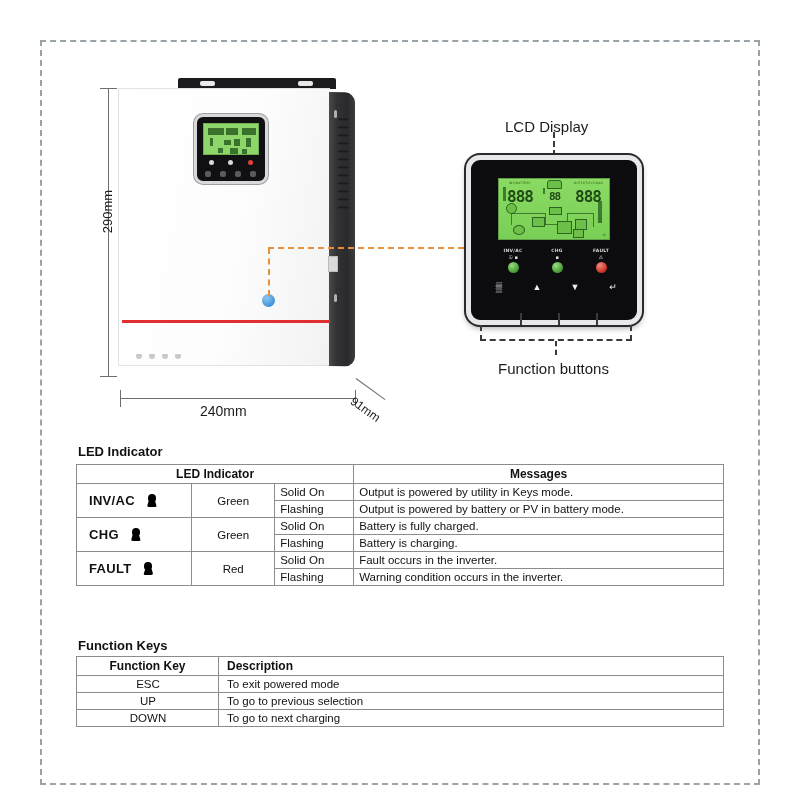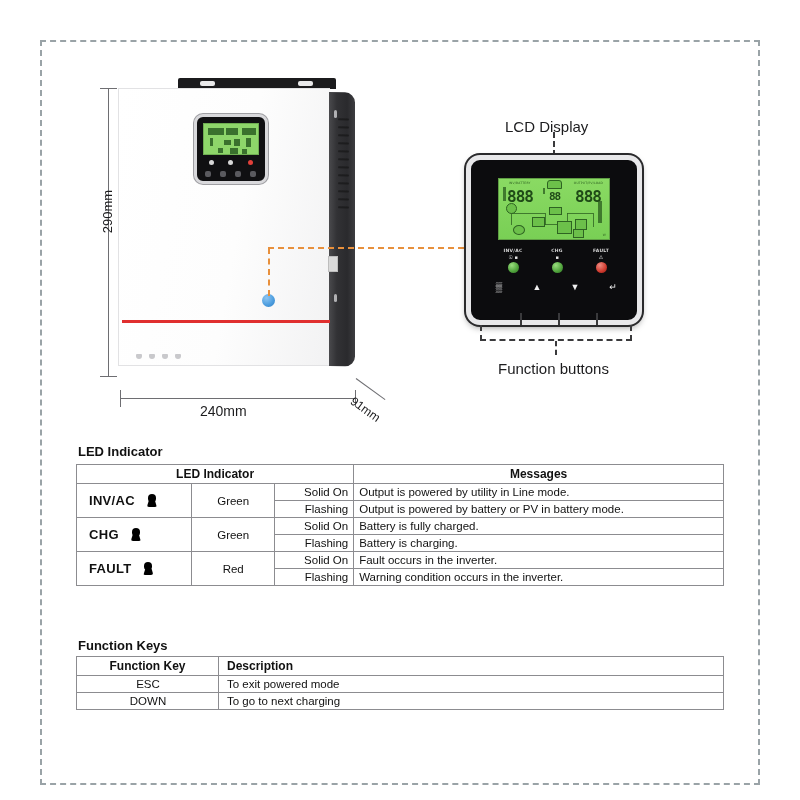--- a/index.html
+++ b/index.html
@@ -439,21 +439,21 @@
     width: 648px;
   }
   #led-table td.name {
     font-weight: bold;
     font-size: 13px;
     padding-left: 12px;
     letter-spacing: .3px;
     white-space: nowrap;
   }
   #led-table td.color { text-align: center; width: 72px; }
-  #led-table td.state { text-align: right; width: 68px; white-space: nowrap; }
+  #led-table td.state { text-align: left; width: 68px; white-space: nowrap; }
   #led-table td.msg   { text-align: left; }
 
   .led-glyph {
     display: inline-block;
     margin-left: 12px;
     width: 10px; height: 13px;
     position: relative;
     vertical-align: -2px;
   }
   .led-glyph::before {
@@ -661,21 +661,21 @@
       <th colspan="3">LED Indicator</th>
       <th>Messages</th>
     </tr>
 
     <tr>
       <td class="name" rowspan="2">
         <span>INV/AC</span><span class="led-glyph"></span>
       </td>
       <td class="color" rowspan="2">Green</td>
       <td class="state">Solid On</td>
-      <td class="msg">Output is powered by utility in Line mode.</td>
+      <td class="msg">Output is powered by utility in Keys mode.</td>
     </tr>
     <tr>
       <td class="state">Flashing</td>
       <td class="msg">Output is powered by battery or PV in battery mode.</td>
     </tr>
 
     <tr>
       <td class="name" rowspan="2">
         <span>CHG</span><span class="led-glyph"></span>
       </td>
@@ -709,19 +709,23 @@
     <tbody>
         <tr>
       <th class="key-h">Function Key</th>
       <th class="desc-h">Description</th>
     </tr>
     <tr>
       <td class="key">ESC</td>
       <td class="desc">To exit powered mode</td>
     </tr>
     <tr>
+      <td class="key">UP</td>
+      <td class="desc">To go to previous selection</td>
+    </tr>
+    <tr>
       <td class="key">DOWN</td>
       <td class="desc">To go to next charging</td>
     </tr>
   </tbody>
     </table>
 
 </div>
 
 </body></html>

